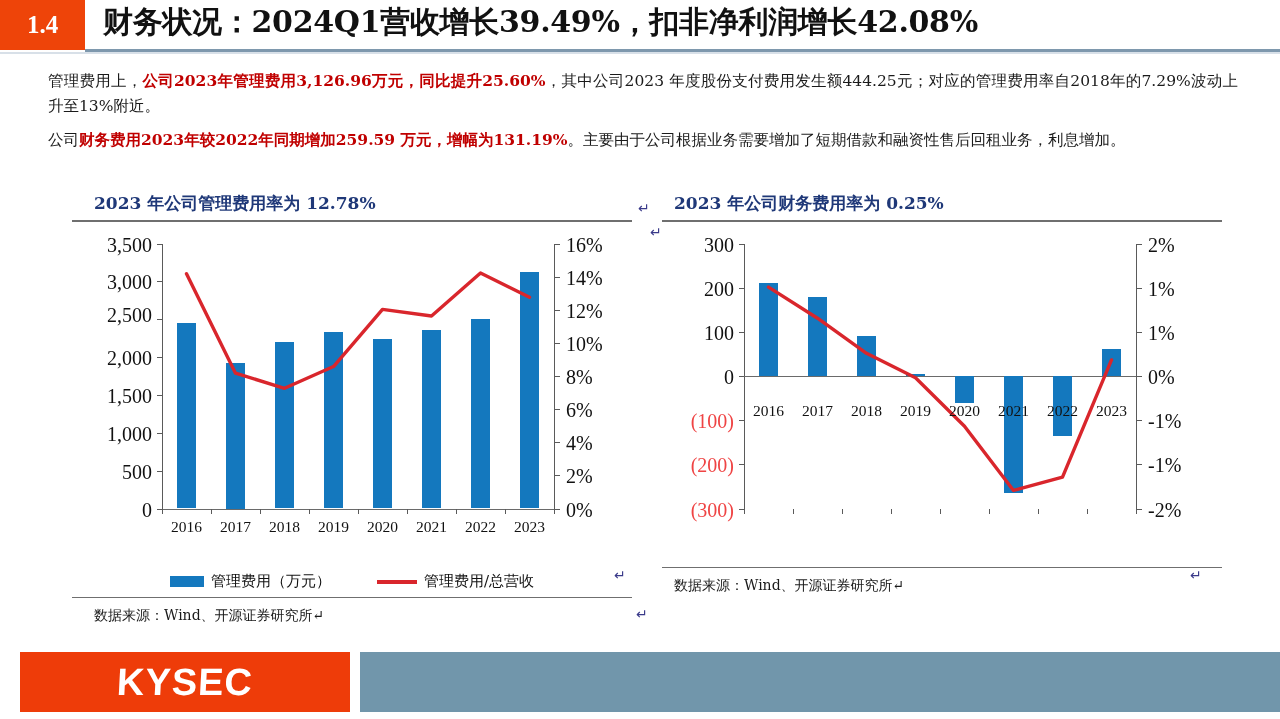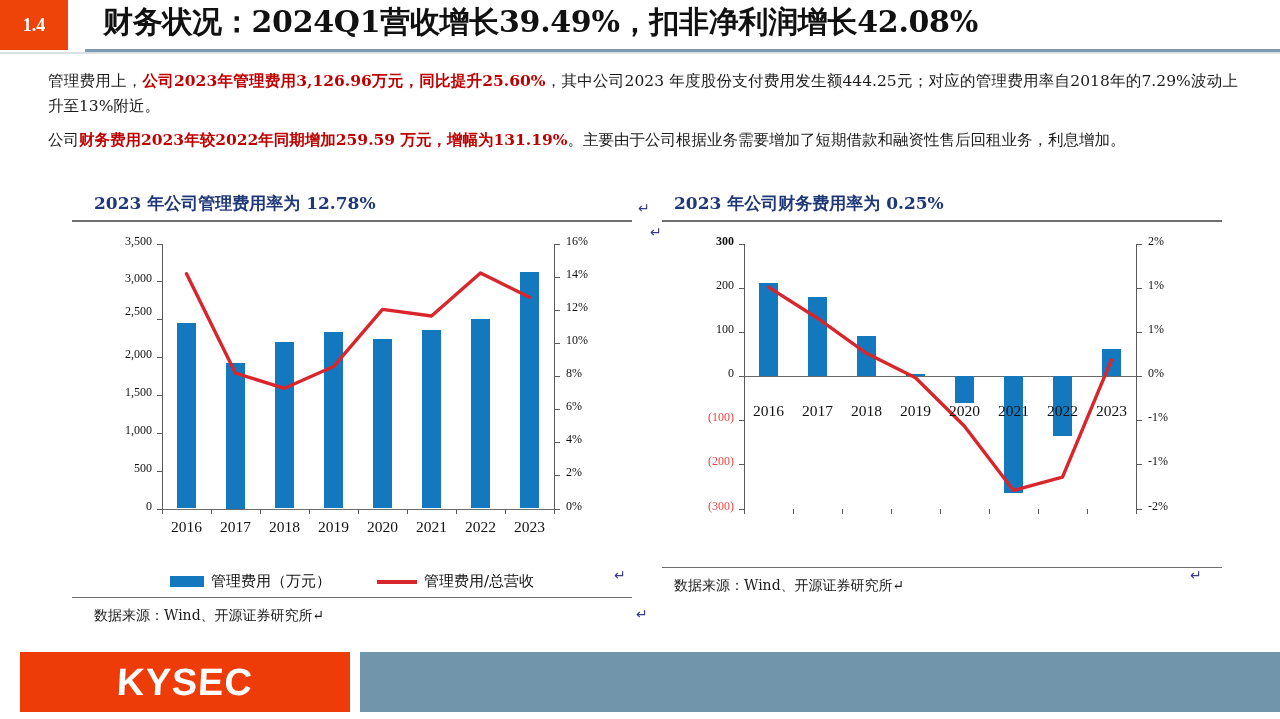--- a/index.html
+++ b/index.html
@@ -8,23 +8,23 @@
     width:1280px; height:719px;
     background:#ffffff;
     font-family:"Liberation Serif", serif;
     position:relative;
     overflow:hidden;
   }
 
   
   #header { position:absolute; left:0; top:0; width:1280px; height:57px; }
   #header-badge {
-    position:absolute; left:0; top:0; width:68px; height:50px;
+    position:absolute; left:0; top:0; width:85px; height:50px;
     background:#EE4409;
-    color:#ffffff; font-weight:bold; font-size:18px;
+    color:#ffffff; font-weight:bold; font-size:25px;
     display:flex; align-items:center; justify-content:center;
     font-family:"Liberation Serif", serif;
   }
   #header-title {
     position:absolute; left:103px; top:2px;
     font-size:30px; font-weight:bold; color:#111111;
     letter-spacing:-0.3px; white-space:nowrap;
     font-family:"DejaVu Serif", serif;
   }
   #header-rule {
@@ -65,21 +65,21 @@
   .panel-source {
     font-size:14px; color:#1a1a1a; padding:9px 0 0 22px;
     font-family:"DejaVu Serif", serif; white-space:nowrap;
   }
   #panel-right .panel-source { padding-left:12px; }
 
   .plot-area { position:relative; width:100%; height:345px; }
 
   
   .ylab {
-    position:absolute; font-size:12px; color:#111;
+    position:absolute; font-size:20px; color:#111;
     font-family:"Liberation Serif", serif; text-align:right;
     white-space:nowrap;
   }
   .ylab.neg { color:#ef4444; }
   .ylab.right { text-align:left; }
   .xlab {
     position:absolute; font-size:15.5px; color:#111;
     font-family:"Liberation Serif", serif; text-align:center;
     white-space:nowrap;
   }
@@ -240,21 +240,21 @@
       <div class="ylab neg" style="left: 4px; top: 232.833px; width: 68px;">(200)</div>
       <div class="tick" style="left: 77px; top: 198.667px;"></div>
       <div class="ylab neg" style="left: 4px; top: 188.667px; width: 68px;">(100)</div>
       <div class="tick" style="left: 77px; top: 154.5px;"></div>
       <div class="ylab" style="left: 4px; top: 144.5px; width: 68px;">0</div>
       <div class="tick" style="left: 77px; top: 110.333px;"></div>
       <div class="ylab" style="left: 4px; top: 100.333px; width: 68px;">100</div>
       <div class="tick" style="left: 77px; top: 66.1667px;"></div>
       <div class="ylab" style="left: 4px; top: 56.1667px; width: 68px;">200</div>
       <div class="tick" style="left: 77px; top: 22px;"></div>
-      <div class="ylab" style="left: 4px; top: 12px; width: 68px; font-weight: bold;">300</div>
+      <div class="ylab" style="left: 4px; top: 12px; width: 68px;">300</div>
       <div class="tick" style="left: 474px; top: 287px;"></div>
       <div class="ylab right" style="left: 486px; top: 277px; width: 60px;">-2%</div>
       <div class="tick" style="left: 474px; top: 242.833px;"></div>
       <div class="ylab right" style="left: 486px; top: 232.833px; width: 60px;">-1%</div>
       <div class="tick" style="left: 474px; top: 198.667px;"></div>
       <div class="ylab right" style="left: 486px; top: 188.667px; width: 60px;">-1%</div>
       <div class="tick" style="left: 474px; top: 154.5px;"></div>
       <div class="ylab right" style="left: 486px; top: 144.5px; width: 60px;">0%</div>
       <div class="tick" style="left: 474px; top: 110.333px;"></div>
       <div class="ylab right" style="left: 486px; top: 100.333px; width: 60px;">1%</div>

